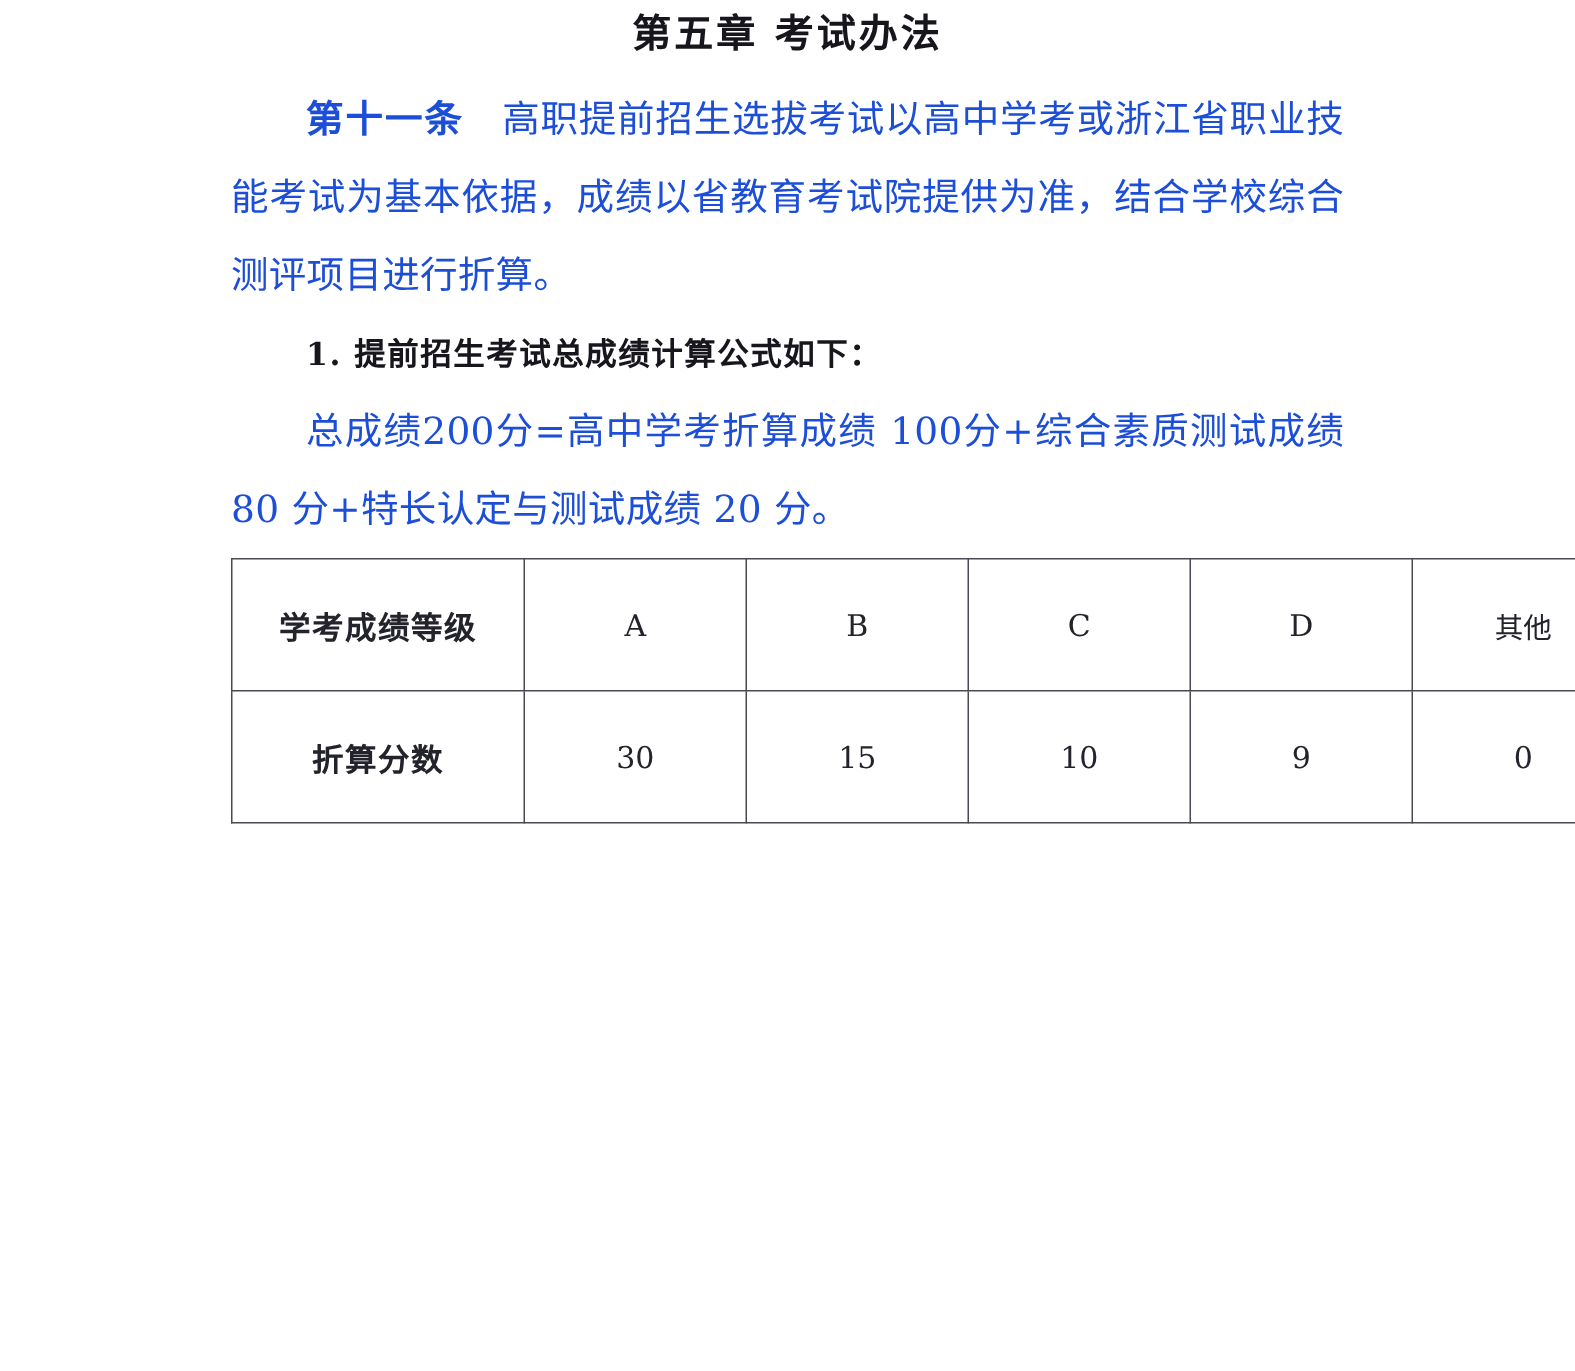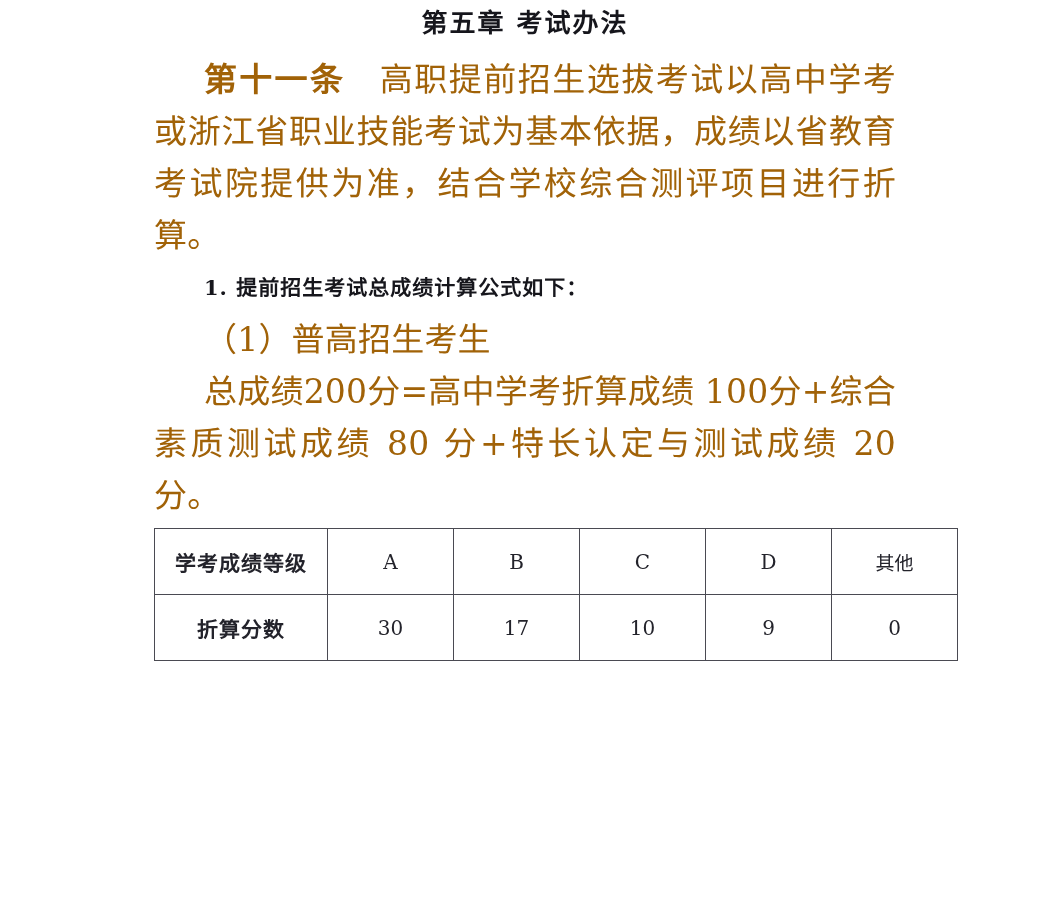--- a/index.html
+++ b/index.html
@@ -40,26 +40,26 @@
 
   
   .body-block {
     margin: 0 auto;
     width: 742px;           
     padding-top: 18px;
   }
 
   p.para {
     margin: 0;
-    font-size: 33px;
+    font-size: 25px;
     line-height: 52px;
     text-align: justify;
     text-justify: inter-ideograph;
     letter-spacing: 0.2px;
-    color: #a16207;
+    color: #1d4ed8;
   }
   p.para.indent { text-indent: 50px; }
 
   p.para .lead {
     font-weight: bold;
     letter-spacing: 1px;
   }
 
   p.heading-bold {
     margin: 0;
@@ -82,21 +82,21 @@
     table-layout: fixed;
     background: #ffffff;
   }
   table.grade-table td {
     border: 1.6px solid #4a4a52;
     height: 55px;
     text-align: center;
     vertical-align: middle;
     font-size: 21px;
     color: #23232b;
-    padding: 5px;
+    padding: 16px;
   }
   table.grade-table td.rowhead {
     width: 162px;
     font-weight: bold;
     font-size: 21px;
     letter-spacing: 1px;
   }
   table.grade-table td.cell {
     width: 115px;
     font-size: 20px;
@@ -114,42 +114,41 @@
   <h1 class="doc-title">第五章  考试办法</h1>
 
   <div class="body-block">
 
     <p class="para indent">
       <span class="lead">第十一条</span><span>　高职提前招生选拔考试以高中学考或浙江省职业技能考试为基本依据，成绩以省教育考试院提供为准，结合学校综合测评项目进行折算。</span>
     </p>
 
     <p class="heading-bold">1. 提前招生考试总成绩计算公式如下：</p>
 
-    <p class="para indent">（1）普高招生考生</p>
 
     <p class="para indent">总成绩200分=高中学考折算成绩 100分+综合素质测试成绩 80 分+特长认定与测试成绩 20 分。</p>
 
 
   </div>
 
   <div class="grade-table-wrap">
     <table class="grade-table">
       <tbody>
         <tr>
           <td class="rowhead">学考成绩等级</td>
           <td class="cell">A</td>
           <td class="cell">B</td>
           <td class="cell">C</td>
           <td class="cell">D</td>
           <td class="cell cell-cjk">其他</td>
         </tr>
         <tr>
           <td class="rowhead">折算分数</td>
           <td class="cell">30</td>
-          <td class="cell">17</td>
+          <td class="cell">15</td>
           <td class="cell">10</td>
           <td class="cell">9</td>
           <td class="cell">0</td>
         </tr>
       </tbody>
     </table>
   </div>
 
 </div>
 

